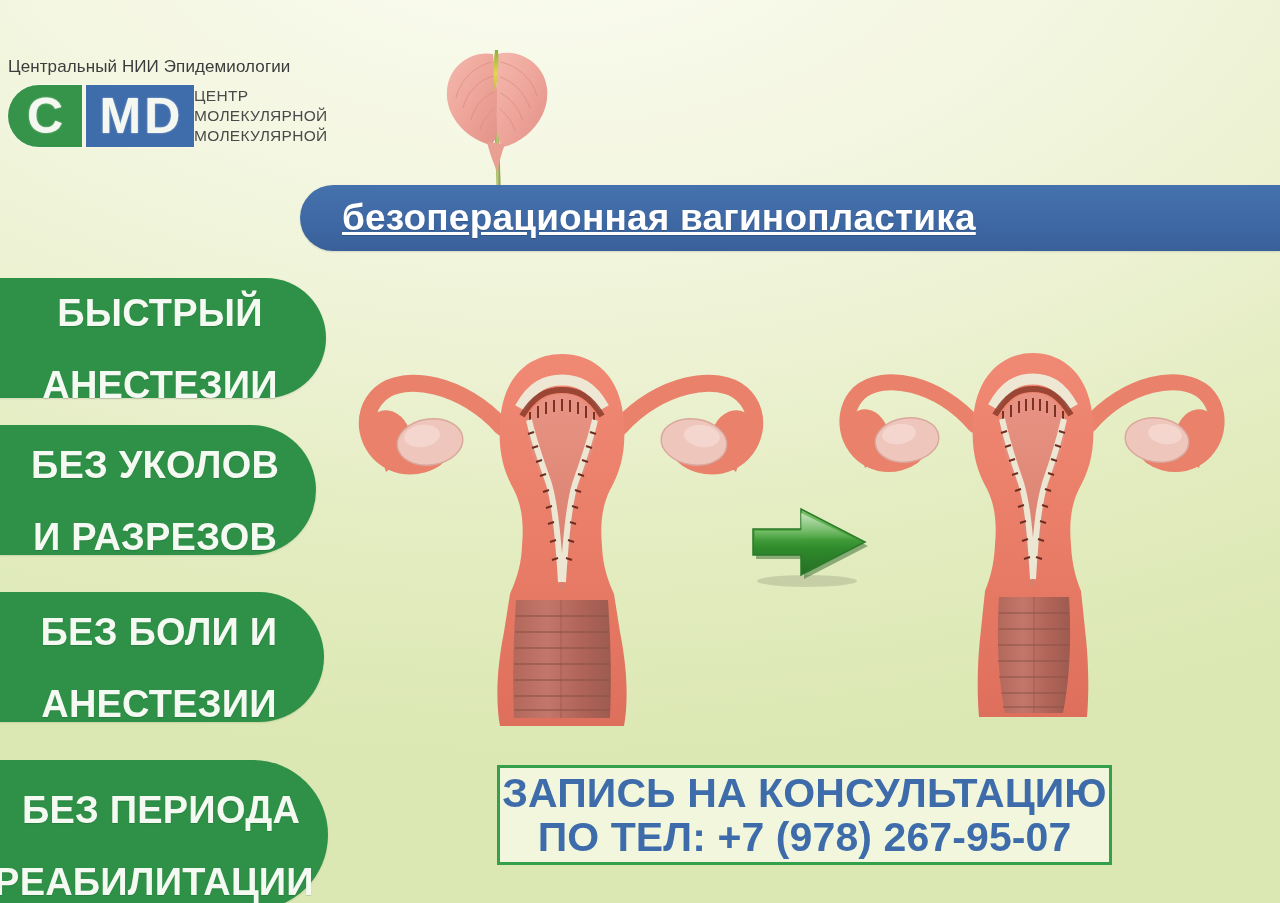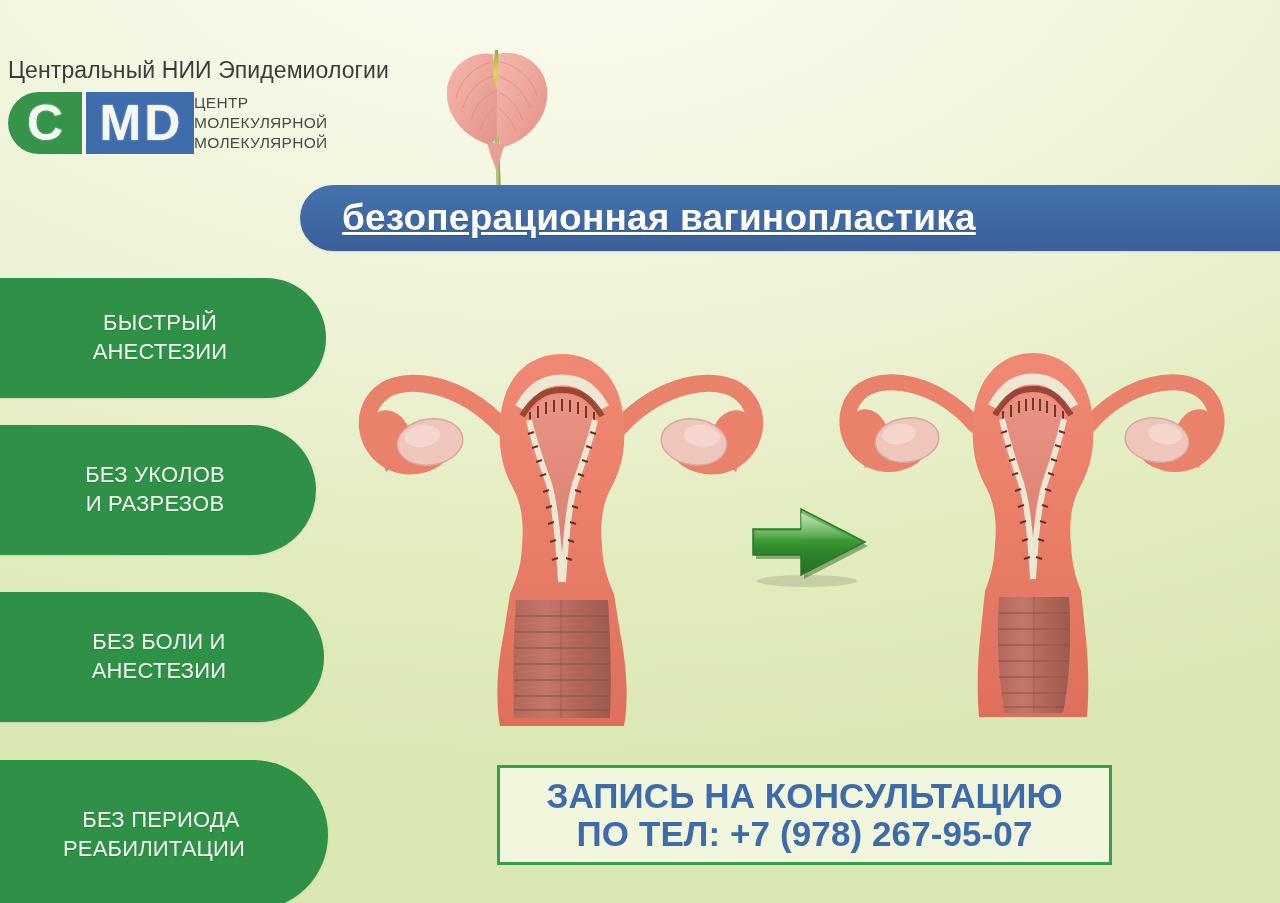--- a/index.html
+++ b/index.html
@@ -11,21 +11,21 @@
   }
   .poster{
     position:relative;width:1280px;height:903px;overflow:hidden;
     background:
       radial-gradient(ellipse 120% 95% at 42% -12%, #fbfcf2 0%, #f6f8e6 26%, #eef3d6 52%, #e3ecbf 78%, #dce8b4 100%);
   }
 
   
   .brand{position:absolute;left:8px;top:57px;width:400px;}
   .brand-title{
-    font-size:23px;color:#3c3c3c;letter-spacing:.1px;
+    font-size:17px;color:#3c3c3c;letter-spacing:.1px;
     font-family:"Liberation Sans","DejaVu Sans",sans-serif;white-space:nowrap;
   }
   .logo-row{display:flex;align-items:flex-start;margin-top:8px;}
   .cmd{display:flex;height:62px;filter:drop-shadow(0 0 1px rgba(255,255,255,.9));}
   .cmd-c{
     width:74px;height:62px;background:#36944a;
     border-top-left-radius:31px;border-bottom-left-radius:31px;
     display:flex;align-items:center;justify-content:center;
   }
   .cmd-md{
@@ -71,24 +71,25 @@
   }
 
   
   .pill{
     position:absolute;left:-6px;background:#2e9147;
     border-top-right-radius:120px;border-bottom-right-radius:120px;
     display:flex;flex-direction:column;align-items:center;justify-content:center;
     box-shadow:0 1px 2px rgba(0,0,0,.10);
   }
   .pill span{
-    display:block;color:#f4faf2;font-weight:normal;font-size:22px;line-height:1.3;
+    display:block;color:#f4faf2;font-weight:bold;font-size:38px;line-height:1.3;
     white-space:nowrap;letter-spacing:.2px;
     text-shadow:0 1px 1px rgba(0,0,0,.14);
     font-family:"Liberation Sans","DejaVu Sans",sans-serif;
+    margin-top:23px;
   }
   #pill-0{top:278px;width:332px;height:120px;}
   #pill-1{top:425px;width:322px;height:130px;}
   #pill-2{top:592px;width:330px;height:130px;}
   #pill-3{top:760px;width:334px;height:150px;}
   #pill-3 span:last-child{margin-left:-14px;}
 
   
   .arrow{position:absolute;left:745px;top:495px;width:130px;height:95px;}
 
@@ -98,21 +99,21 @@
   #anat-after{left:833px;top:333px;width:400px;height:390px;}
 
   
   .contact{
     position:absolute;left:497px;top:765px;width:615px;height:100px;
     border:3px solid #35a04b;background:#f2f6dc;
     display:flex;flex-direction:column;align-items:center;justify-content:center;
     box-sizing:border-box;
   }
   .contact span{
-    display:block;color:#3e6cab;font-weight:bold;font-size:35px;line-height:1.08;
+    display:block;color:#3e6cab;font-weight:bold;font-size:41px;line-height:1.08;
     white-space:nowrap;letter-spacing:.1px;
     font-family:"Liberation Sans","DejaVu Sans",sans-serif;
   }
 </style>
 </head>
 <body>
 
 <div class="poster">
 
   <div class="brand">

